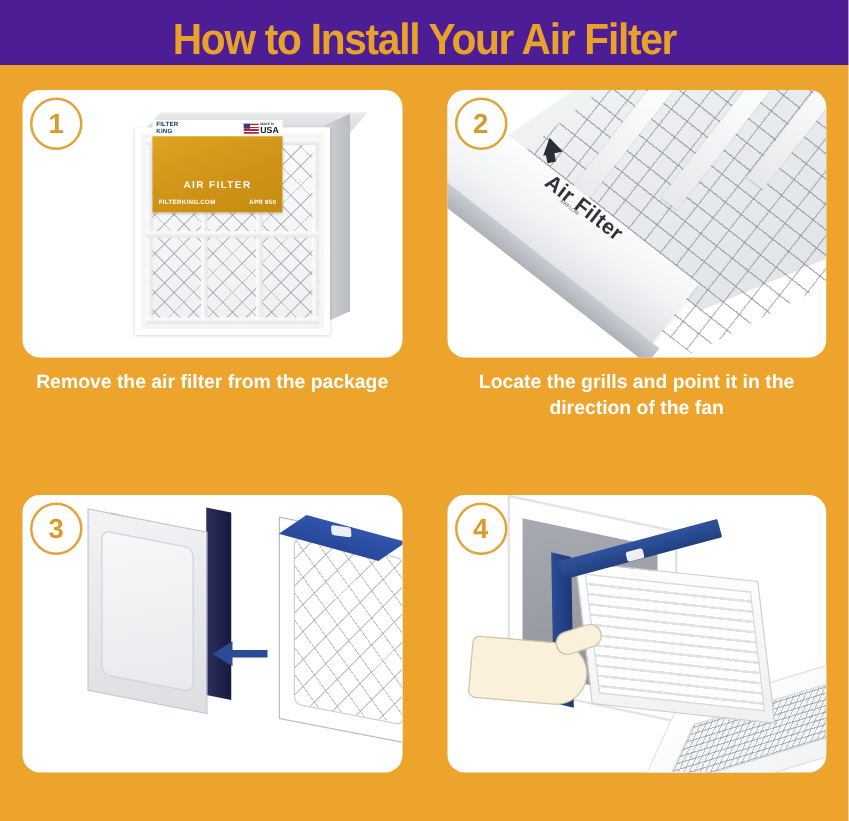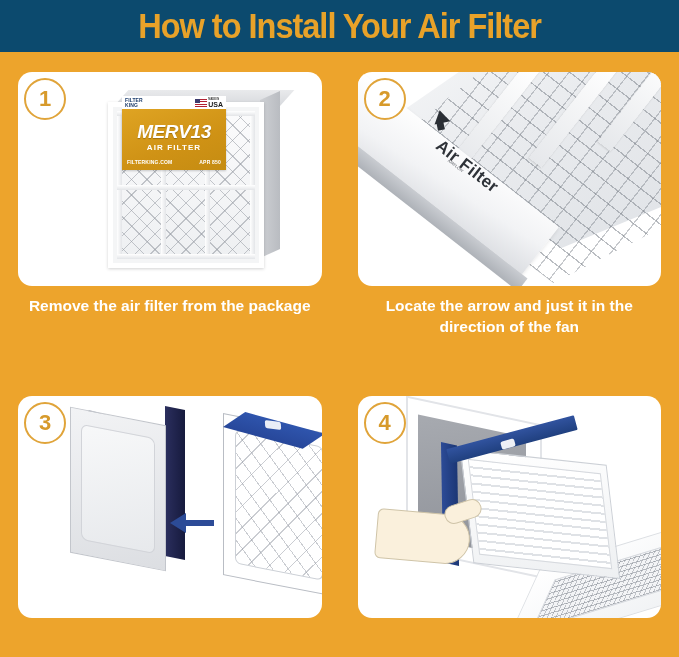--- a/index.html
+++ b/index.html
@@ -11,22 +11,22 @@
   }
   #infographic{
     position:relative;
     width:679px;height:657px;
     background:#ffffff;
     overflow:hidden;
   }
   
   .header{
     position:absolute;left:0;top:0;width:679px;height:52px;
-    background:#0c4a6e;
-    display:flex;align-items:center;justify-content:center;
+    background:#4c1d95;
+    display:flex;align-items:flex-end;justify-content:center;
   }
   .header-title{
     font-family:"Liberation Sans", sans-serif;
     font-weight:bold;
     font-size:35px;
     letter-spacing:-1.1px;
     color:#e8a229;
     white-space:nowrap;
     transform:scaleX(0.93);
   }
@@ -344,21 +344,20 @@
               <div class="p1-rib" style="left:4px"></div>
               <div class="p1-rib" style="left:48px"></div>
               <div class="p1-rib" style="left:92px"></div>
               <div class="p1-rib" style="right:4px"></div>
               <div class="p1-hrib" style="top:4px"></div>
               <div class="p1-hrib" style="top:78px"></div>
               <div class="p1-hrib" style="bottom:4px"></div>
             </div>
 
             <div class="p1-label">
-              <div class="p1-merv">MERV13</div>
               <div class="p1-sub">AIR FILTER</div>
               <div class="p1-foot">
                 <span>FILTERKING.COM</span>
                 <span>APR 850</span>
               </div>
             </div>
             <div class="p1-label-hdr">
               <div>
                 <div class="p1-brand">FILTER</div>
                 <div class="p1-brand">KING</div>
@@ -389,21 +388,21 @@
             <div class="p2-crossbar" style="left:292px;top:0px;width:16px;height:110px;transform:rotate(38deg);"></div>
             <div class="p2-frame"></div>
             <div class="p2-frame2"></div>
             <div class="p2-arrow"></div>
             <div class="p2-arrow-tail"></div>
             <div class="p2-airfilter">Air Filter</div>
             <div class="p2-airfilter-sub">AIRFLOW</div>
           </div>
         </div>
       </div>
-      <div class="caption">Locate the arrow and just it in the direction of the fan</div>
+      <div class="caption">Locate the grills and point it in the direction of the fan</div>
     </div>
 
     <div class="cell row2">
       <div class="card">
         <div class="badge">3</div>
         <div class="stage">
           <div class="p3-unit">
             <div class="p3-unit-side"></div>
             <div class="p3-unit-top"></div>
             <div class="p3-unit-face">

